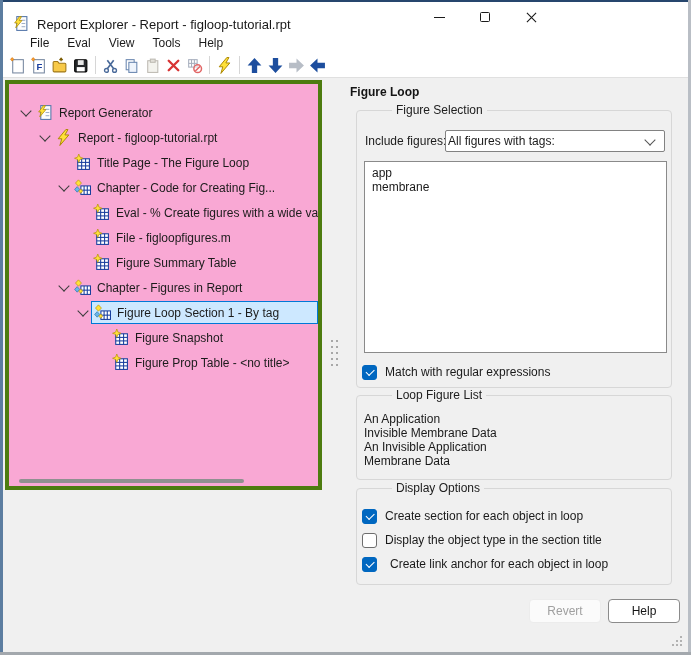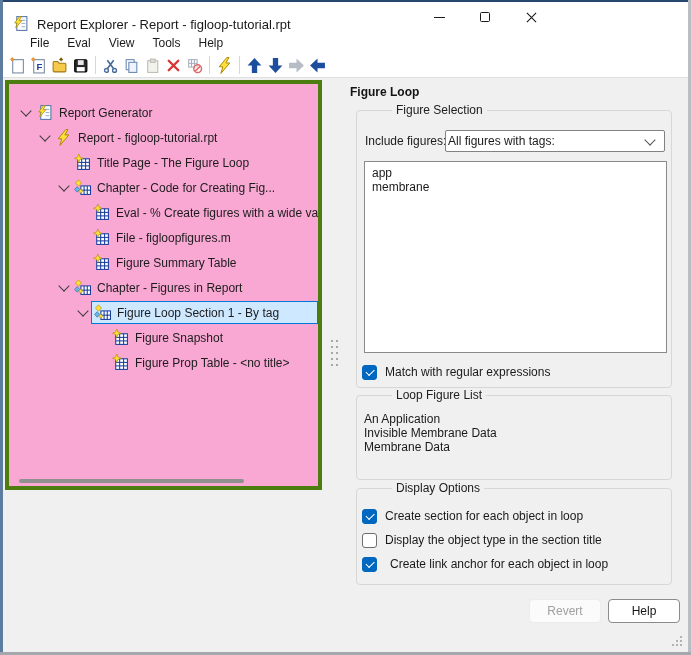--- a/index.html
+++ b/index.html
@@ -423,20 +423,21 @@
           <span class="cb checked"></span>
           <span class="cb-label">Match with regular expressions</span>
         </div>
       </div>
 
       <div class="fs fs2">
         <span class="fs-legend">Loop Figure List</span>
         <div class="looplist">
             <div class="loopitem">An Application</div>
             <div class="loopitem">Invisible Membrane Data</div>
+            <div class="loopitem">An Invisible Application</div>
             <div class="loopitem">Membrane Data</div>
           </div>
       </div>
 
       <div class="fs fs3">
         <span class="fs-legend">Display Options</span>
         <div>
             <div class="cbrow" style="top: 18px;">
               <span class="cb checked"></span>
               <span class="cb-label">Create section for each object in loop</span>

